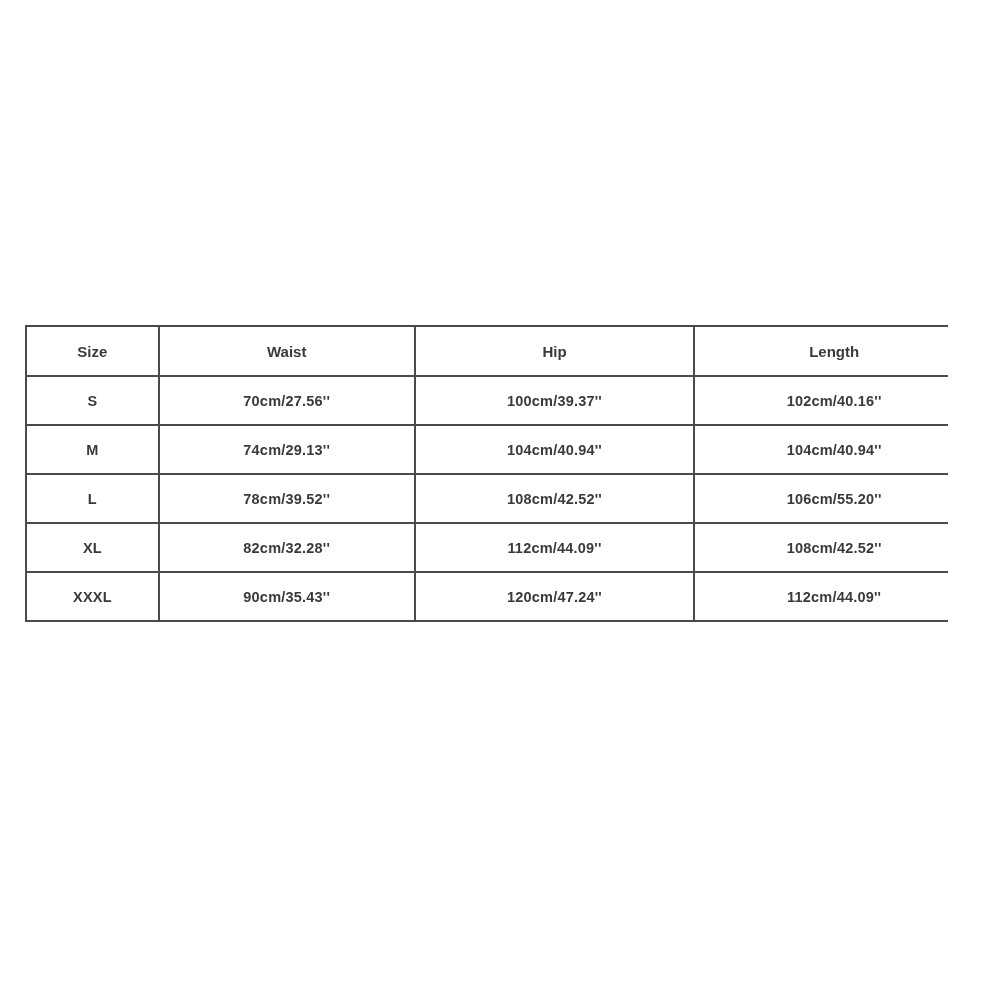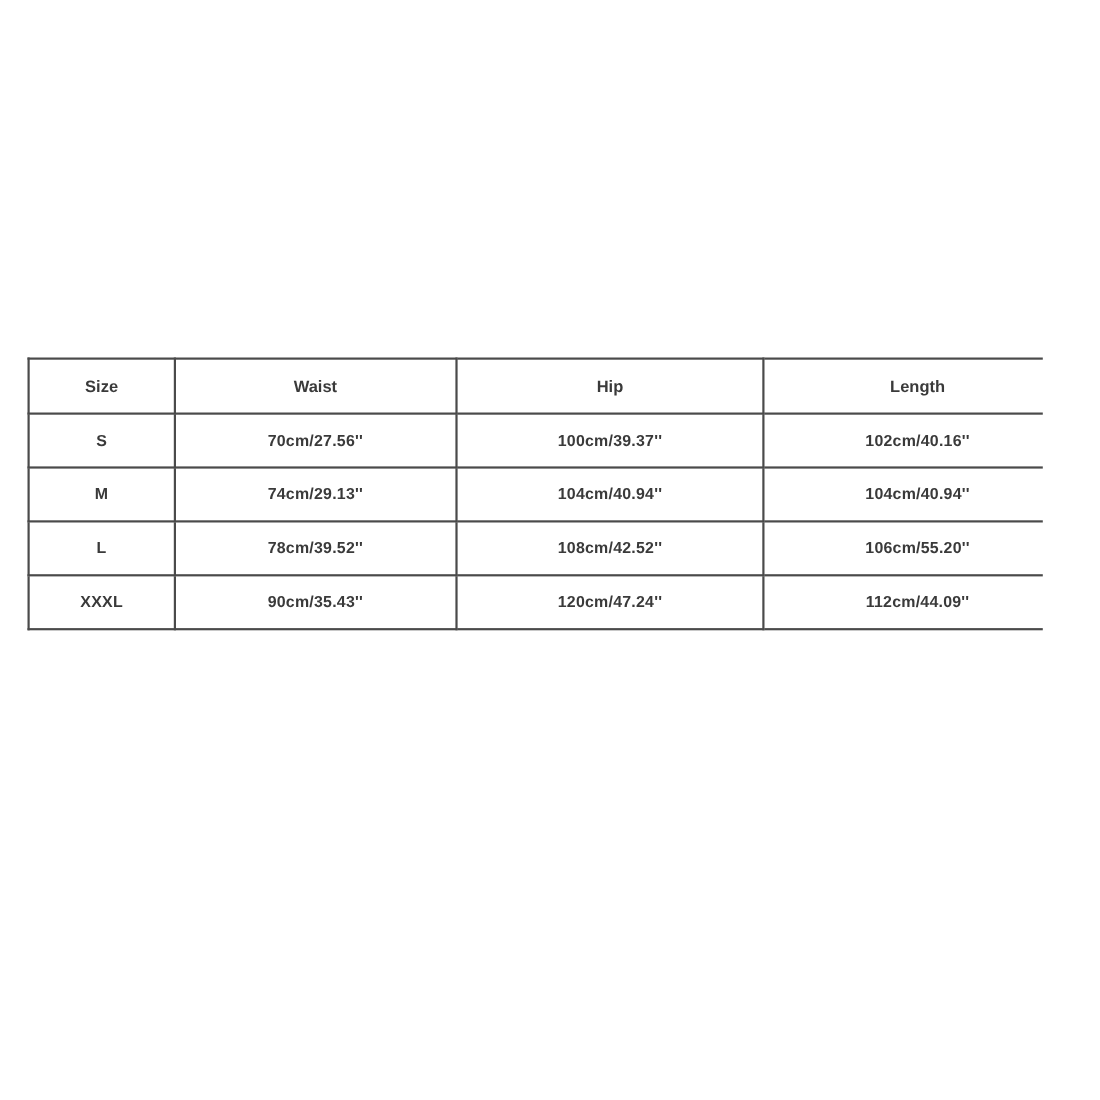--- a/index.html
+++ b/index.html
@@ -79,20 +79,26 @@
           <td>104cm/40.94''</td>
           <td>104cm/40.94''</td>
         </tr>
         <tr>
           <td>L</td>
           <td>78cm/39.52''</td>
           <td>108cm/42.52''</td>
           <td>106cm/55.20''</td>
         </tr>
         <tr>
+          <td>XL</td>
+          <td>82cm/32.28''</td>
+          <td>112cm/44.09''</td>
+          <td>108cm/42.52''</td>
+        </tr>
+        <tr>
           <td>XXXL</td>
           <td>90cm/35.43''</td>
           <td>120cm/47.24''</td>
           <td>112cm/44.09''</td>
         </tr>
       </tbody>
   </table>
 </div>
 
 </body></html>

